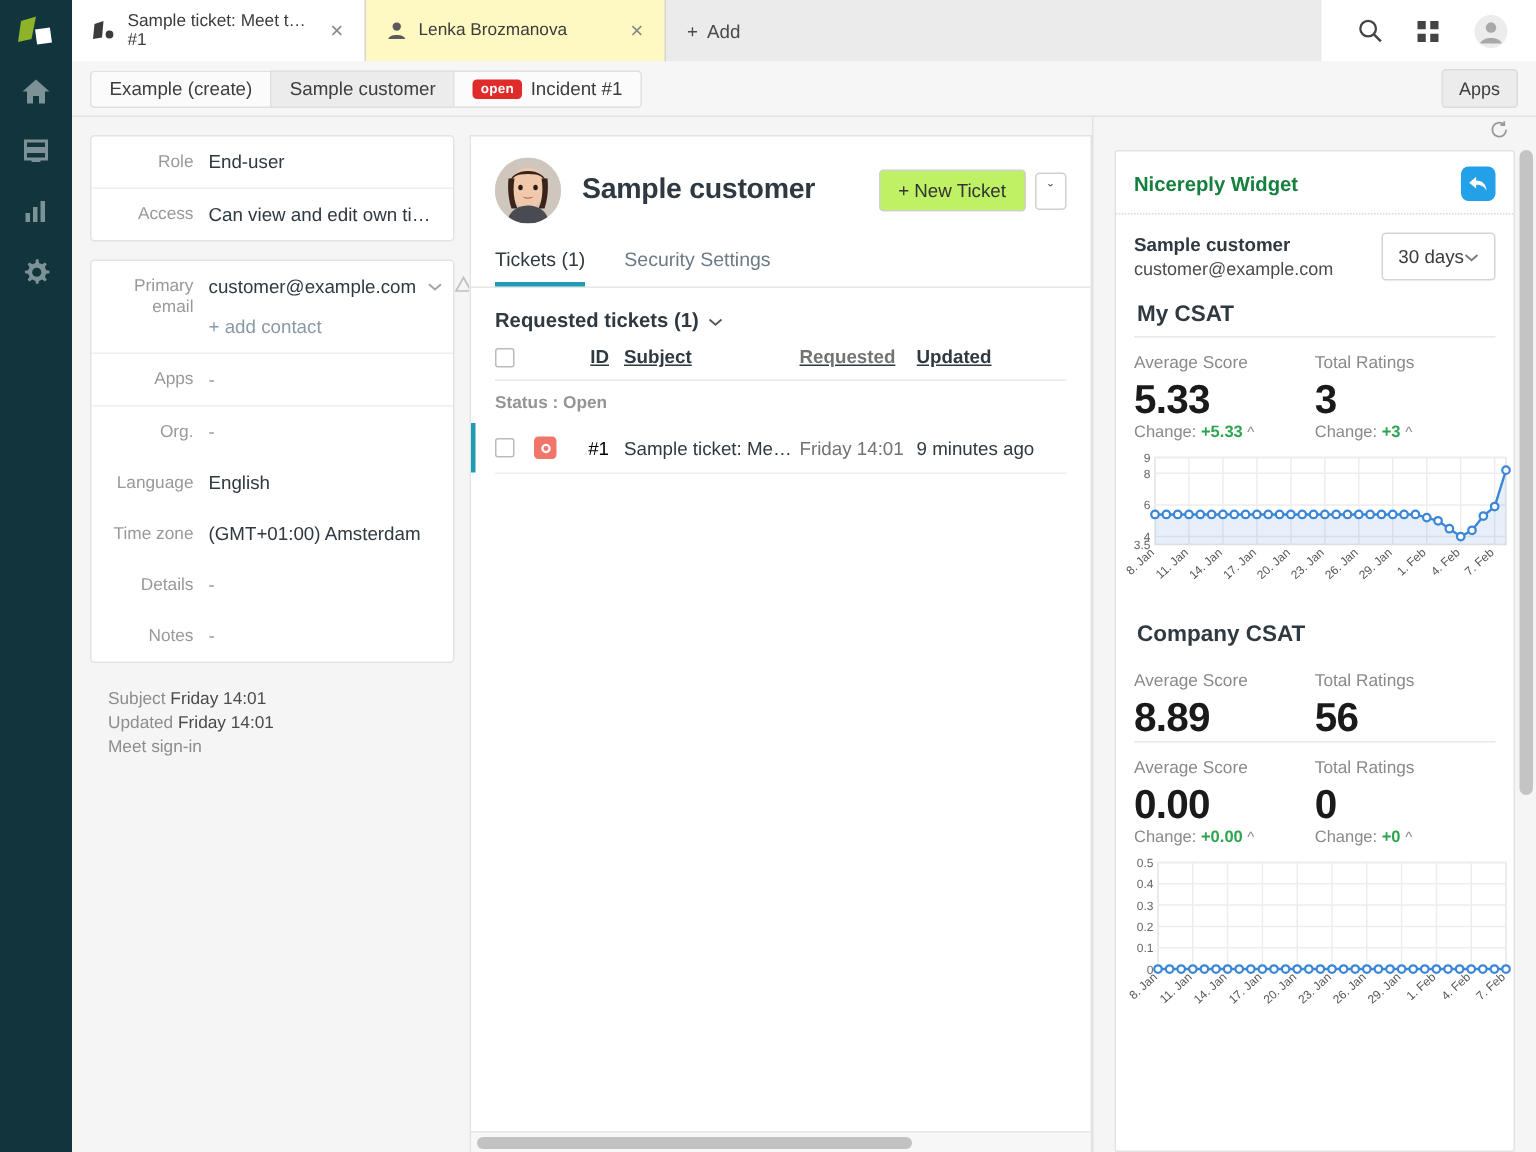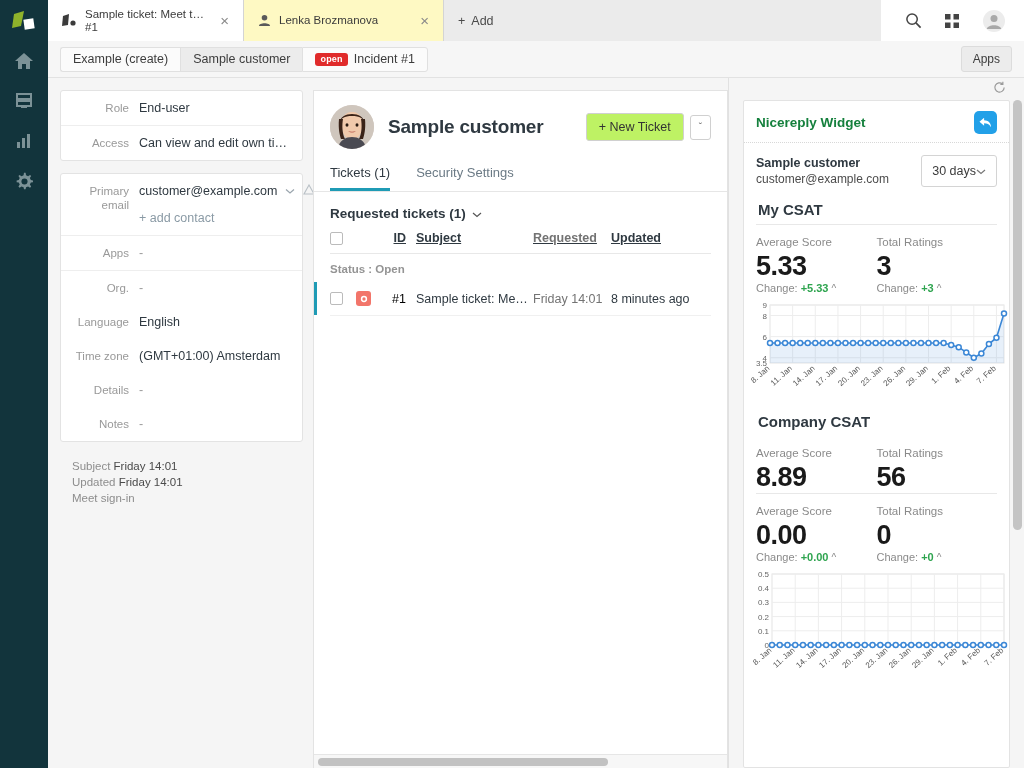--- a/index.html
+++ b/index.html
@@ -471,21 +471,21 @@
               <div class="c-ico">
                 <span class="tkt-ico">
                   <svg width="8" height="8" viewBox="0 0 8 8">
                       <circle cx="4" cy="4" r="2.4" fill="none" stroke="#fff" stroke-width="1.5"></circle>
                     </svg>
                 </span>
               </div>
               <div class="c-id">#1</div>
               <div class="c-sub">Sample ticket: Meet the ticket</div>
               <div class="c-req">Friday 14:01</div>
-              <div class="c-upd">8 minutes ago</div>
+              <div class="c-upd">9 minutes ago</div>
             </div>
           </div>
         </div>
 
         <div class="hscroll">
           <div class="thumb"></div>
         </div>
       </div>
 
       <div class="rightpane">

